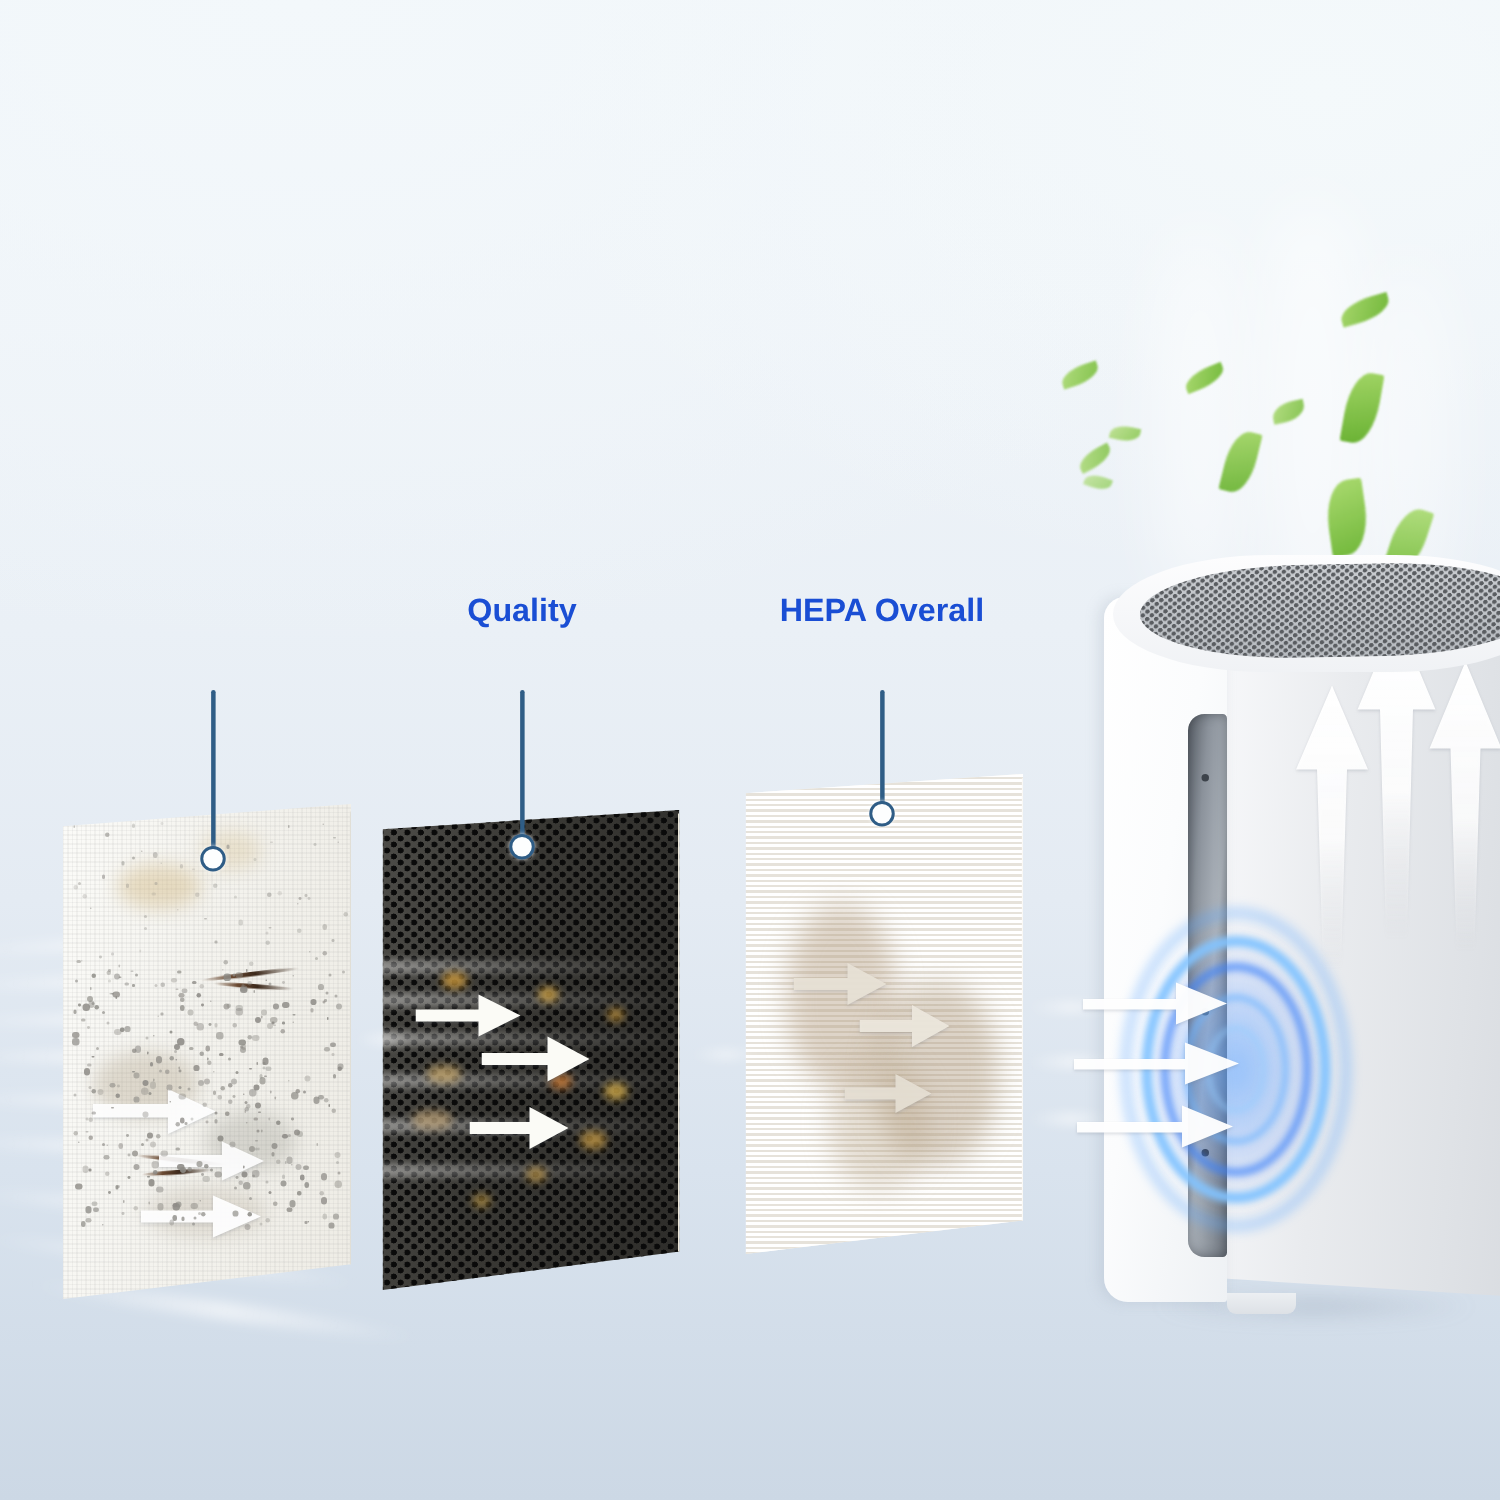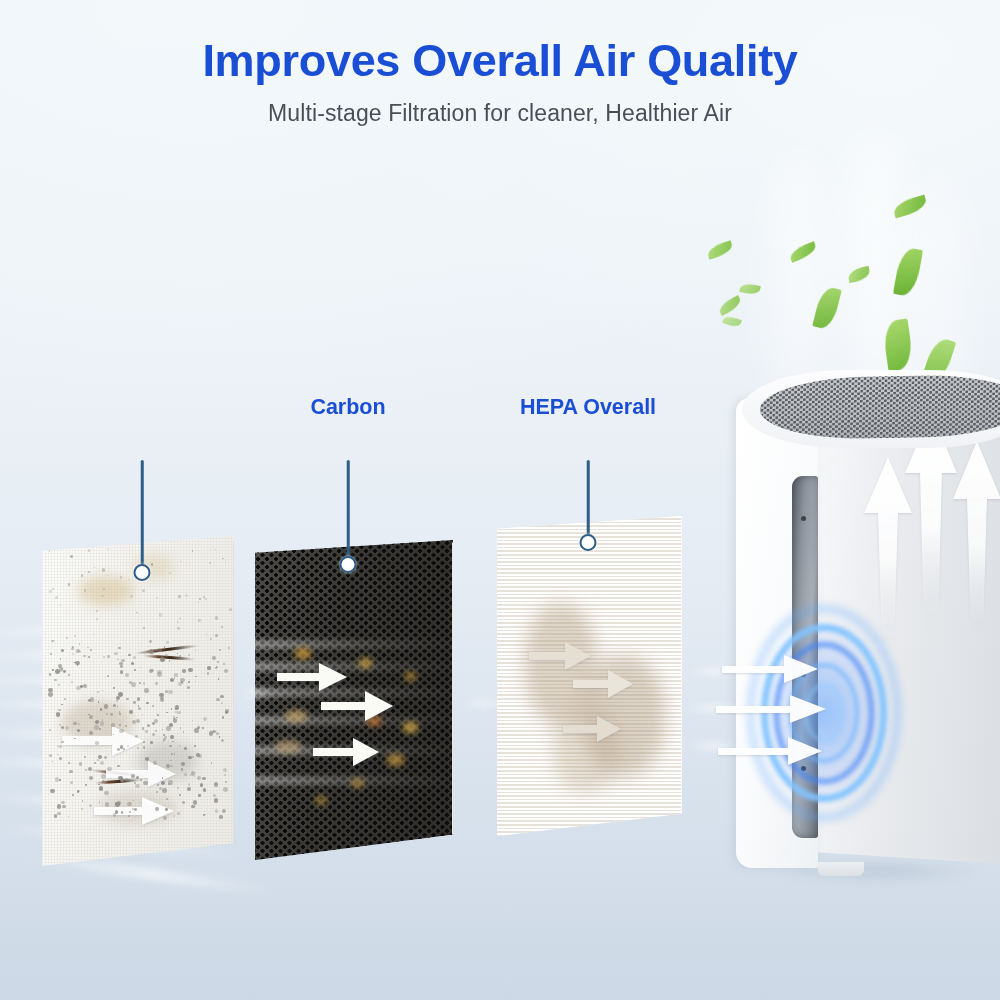--- a/index.html
+++ b/index.html
@@ -203,24 +203,20 @@
 </style>
 </head>
 <body>
 
 <div id="scene">
 
   <div class="beam" style="left:770px; top:150px; width:60px; height:260px; background:rgba(255,255,255,.55);"></div>
   <div class="beam" style="left:840px; top:130px; width:70px; height:300px; background:rgba(255,255,255,.6);"></div>
   <div class="beam" style="left:910px; top:170px; width:55px; height:240px; background:rgba(255,255,255,.5);"></div>
 
-  <div id="header">
-    <div id="title">Improves Overall Air Quality</div>
-    <div id="subtitle">Multi-stage Filtration for cleaner, Healthier Air</div>
-  </div>
 
   <div class="streakFaint" style="left:-30px; top:626px; width:190px; height:7px; transform:rotate(-3deg);"></div>
   <div class="streakFaint" style="left:-30px; top:650px; width:200px; height:8px; transform:rotate(-2deg);"></div>
   <div class="streakFaint" style="left:-30px; top:676px; width:185px; height:7px; transform:rotate(-1deg);"></div>
   <div class="streakFaint" style="left:-30px; top:700px; width:195px; height:9px;"></div>
   <div class="streakFaint" style="left:-30px; top:730px; width:190px; height:8px; transform:rotate(1deg);"></div>
   <div class="streakFaint" style="left:-30px; top:760px; width:200px; height:9px; transform:rotate(2deg);"></div>
   <div class="streakFaint" style="left:-20px; top:800px; width:230px; height:10px; transform:rotate(5deg);"></div>
   <div class="streakFaint" style="left:-10px; top:835px; width:250px; height:11px; transform:rotate(7deg);"></div>
   <div class="streakFaint" style="left:20px; top:868px; width:260px; height:12px; transform:rotate(8deg);"></div>
@@ -703,21 +699,21 @@
   <div class="streakFaint" style="left:684px; top:668px; width:60px; height:7px;"></div>
   <div class="streakFaint" style="left:684px; top:704px; width:62px; height:8px;"></div>
   <div class="streakFaint" style="left:684px; top:742px; width:60px; height:8px;"></div>
 
   <div class="callout" style="left:42px; top:394px; width:200px;">
     <div class="leader" style="top:66px; height:112px;"></div>
     <div class="dot" style="top:170px;"></div>
   </div>
 
   <div class="callout" style="left:236px; top:394px; width:224px;">
-    <div class="ctext">Carbon</div>
+    <div class="ctext">Quality</div>
     <div class="leader" style="top:66px; height:104px;"></div>
     <div class="dot" style="top:162px;"></div>
   </div>
 
   <div class="callout" style="left:492px; top:394px; width:192px;">
     <div class="ctext">HEPA Overall</div>
     <div class="leader" style="top:66px; height:82px;"></div>
     <div class="dot" style="top:140px;"></div>
   </div>
 

